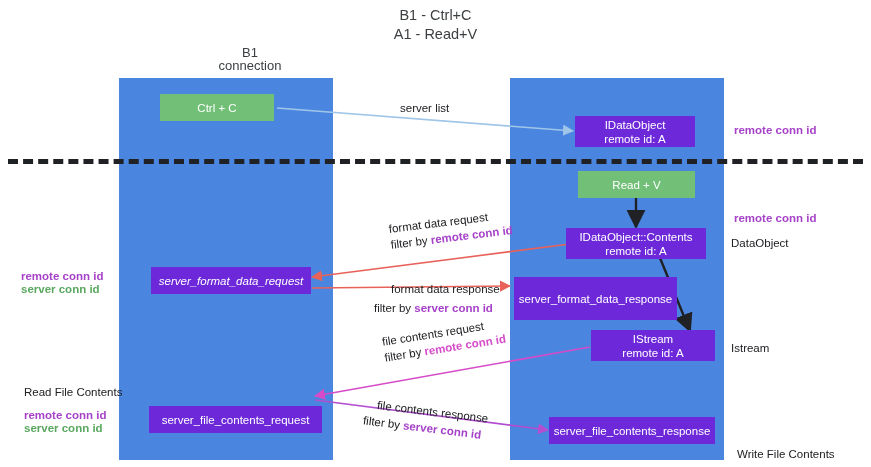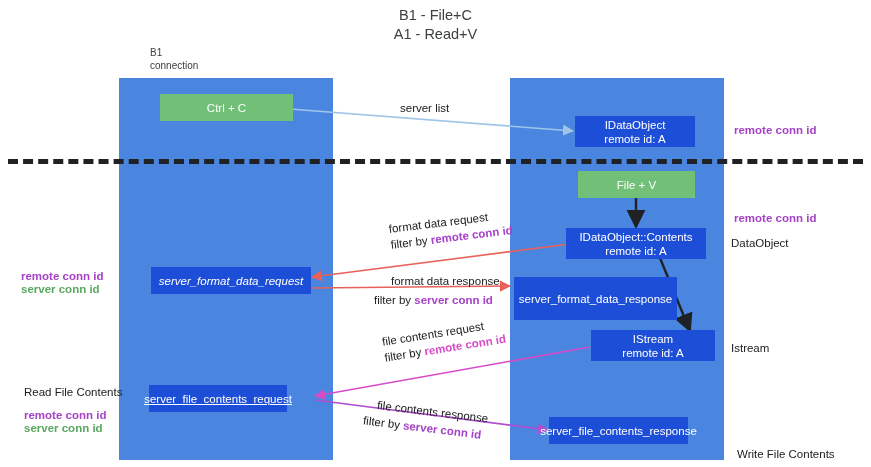--- a/index.html
+++ b/index.html
@@ -8,34 +8,34 @@
        color:#3c4043;-webkit-font-smoothing:antialiased;}
   #stage{position:absolute;inset:0;width:871px;height:467px;}
 
   .abs{position:absolute;}
 
   
   #title{left:0;top:6px;width:871px;text-align:center;font-size:14.5px;
          line-height:19px;color:#3c4043;}
 
   
-  .col-head{font-size:10px;line-height:13px;color:#3c4043;}
+  .col-head{font-size:13px;line-height:13px;text-align:center;color:#3c4043;}
   #head-b1{left:150px;top:46px;width:200px;}
   #head-a1{left:540px;top:46px;width:200px;}
 
   
   .lane{background:#4a86e0;}
   #lane-left{left:119px;top:78px;width:214px;height:382px;}
   #lane-right{left:510px;top:78px;width:214px;height:382px;}
 
   
   .node{position:absolute;display:flex;flex-direction:column;align-items:center;
         justify-content:center;color:#ffffff;font-size:11.5px;line-height:14px;
         text-align:center;box-sizing:border-box;padding:2px 4px;}
-  .node.orange{background:#1d4ed8;}
+  .node.orange{background:#6d28d9;}
   .node.green{background:#72c078;}
   .node .l2{font-size:11.5px;}
 
   
   .lbl{position:absolute;font-size:11.5px;line-height:14px;color:#3c4043;
        white-space:nowrap;}
   .lbl.purple{color:#a642c8;font-weight:bold;}
   .lbl.green{color:#5aa85f;font-weight:bold;}
   .lbl.blk{color:#202124;}
   .rot{transform-origin:left top;}
@@ -46,21 +46,21 @@
 
   svg#wires{position:absolute;left:0;top:0;width:871px;height:467px;
             pointer-events:none;}
 </style>
 </head>
 <body>
 
 <div id="stage">
 
   <div id="title" class="abs">
-    <div>B1 - File+C</div>
+    <div>B1 - Ctrl+C</div>
     <div>A1 - Read+V</div>
   </div>
 
   <div id="head-b1" class="abs col-head">
     <div>B1</div>
     <div>connection</div>
   </div>
   <div id="head-a1" class="abs col-head">
   </div>
 
@@ -96,68 +96,68 @@
 
     <path d="M660,258 L690,331" stroke="#202124" stroke-width="2.4" fill="none" marker-end="url(#ah-black)"></path>
 
     <path d="M590,347 L315,396" stroke="#d64bc8" stroke-width="1.6" fill="none" marker-end="url(#ah-magenta)"></path>
 
     <path d="M315,400 L548,430" stroke="#b24fd0" stroke-width="1.6" fill="none" marker-end="url(#ah-purple)"></path>
   </svg>
 
   <div id="divider" class="abs"></div>
 
-  <div class="node green" style="left:160px;top:94px;width:133px;height:27px;">
+  <div class="node green" style="left:160px;top:94px;width:114px;height:27px;">
     <div>Ctrl + C</div>
   </div>
 
   <div class="node orange" style="left:575px;top:116px;width:120px;height:31px;">
     <div>IDataObject</div>
     <div class="l2">remote id: A</div>
   </div>
 
   <div class="node green" style="left:578px;top:171px;width:117px;height:27px;">
-    <div>File + V</div>
+    <div>Read + V</div>
   </div>
 
   <div class="node orange" style="left:566px;top:228px;width:140px;height:31px;">
     <div>IDataObject::Contents</div>
     <div class="l2">remote id: A</div>
   </div>
 
   <div class="node orange" style="left:151px;top:267px;width:160px;height:27px;font-style:italic;">
     <div>server_format_data_request</div>
   </div>
 
   <div class="node orange" style="left:514px;top:277px;width:163px;height:43px;">
     <div>server_format_data_response</div>
   </div>
 
   <div class="node orange" style="left:591px;top:330px;width:124px;height:31px;">
     <div>IStream</div>
     <div class="l2">remote id: A</div>
   </div>
 
-  <div class="node orange" style="left:149px;top:385px;width:138px;height:27px;text-decoration:underline;">
+  <div class="node orange" style="left:149px;top:406px;width:173px;height:27px;">
     <div>server_file_contents_request</div>
   </div>
 
-  <div class="node orange" style="left:549px;top:417px;width:139px;height:27px;">
+  <div class="node orange" style="left:549px;top:417px;width:166px;height:27px;">
     <div>server_file_contents_response</div>
   </div>
 
   <div class="lbl blk" style="left:400px;top:101px;">server list</div>
 
   <div class="abs rot" style="left:388px;top:222px;transform:rotate(-7deg);">
     <div class="lbl blk" style="position:static;">format data request</div>
     <div class="lbl blk" style="position:static;margin-top:2px;"><span>filter by </span><span style="color:#a642c8;font-weight:bold;">remote conn id</span></div>
   </div>
 
   <div class="abs" style="left:391px;top:274px;">
-    <div class="lbl blk" style="position:static;">format data response</div>
+    <div class="lbl blk" style="position:static;margin-top:8px;">format data response</div>
     <div class="lbl blk" style="position:static;margin-top:5px;margin-left:-17px;"><span>filter by </span><span style="color:#a642c8;font-weight:bold;">server conn id</span></div>
   </div>
 
   <div class="abs rot" style="left:381px;top:335px;transform:rotate(-9deg);">
     <div class="lbl blk" style="position:static;">file contents request</div>
     <div class="lbl blk" style="position:static;margin-top:2px;"><span>filter by </span><span style="color:#d64bc8;font-weight:bold;">remote conn id</span></div>
   </div>
 
   <div class="abs rot" style="left:378px;top:398px;transform:rotate(7deg);">
     <div class="lbl blk" style="position:static;">file contents response</div>

